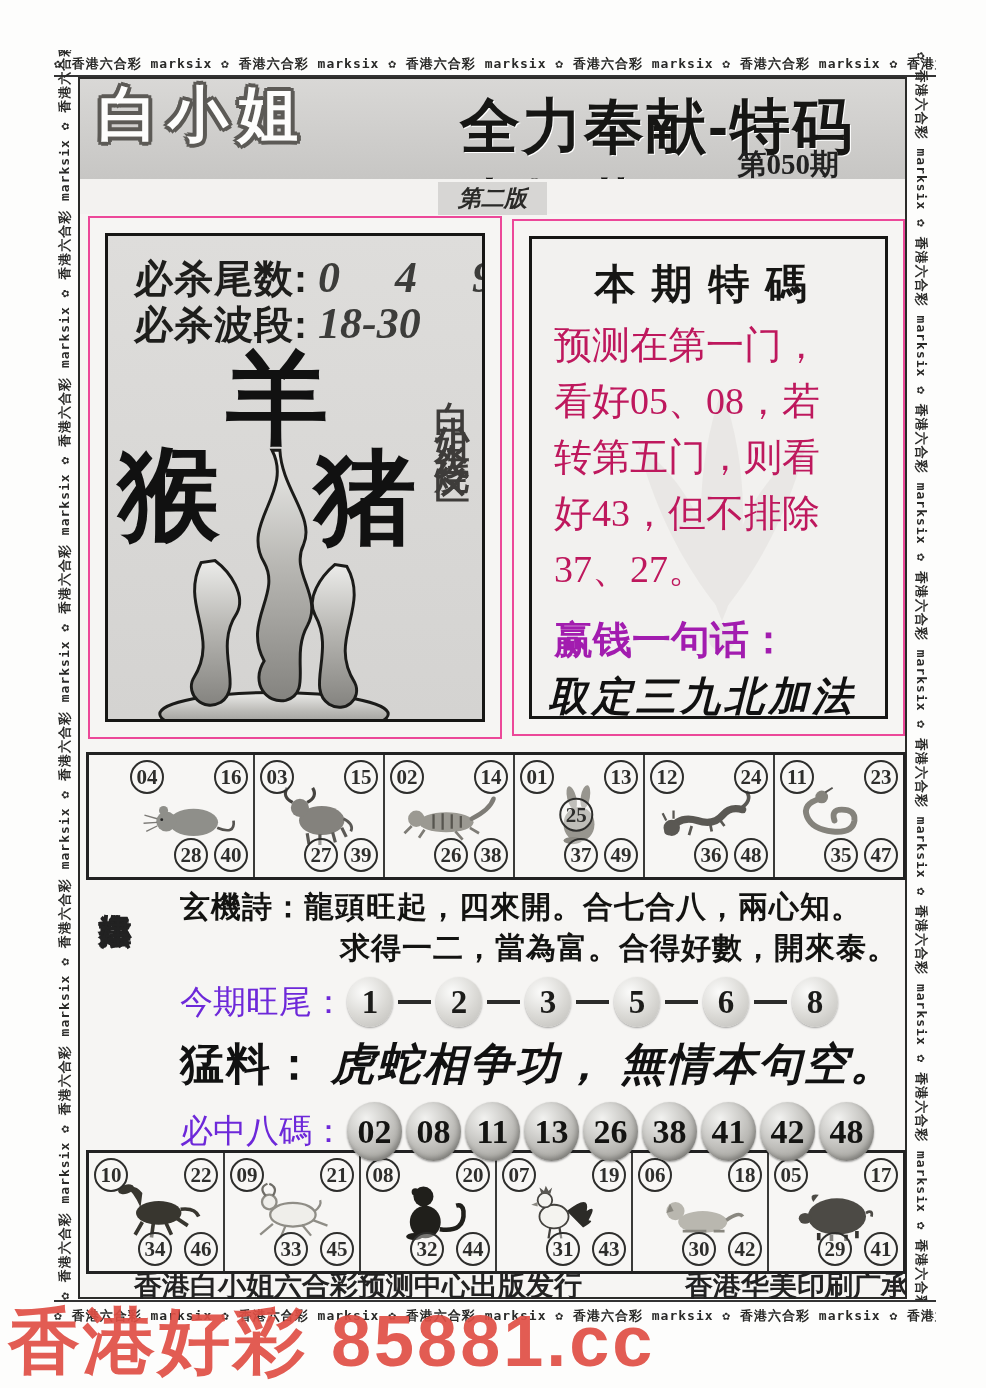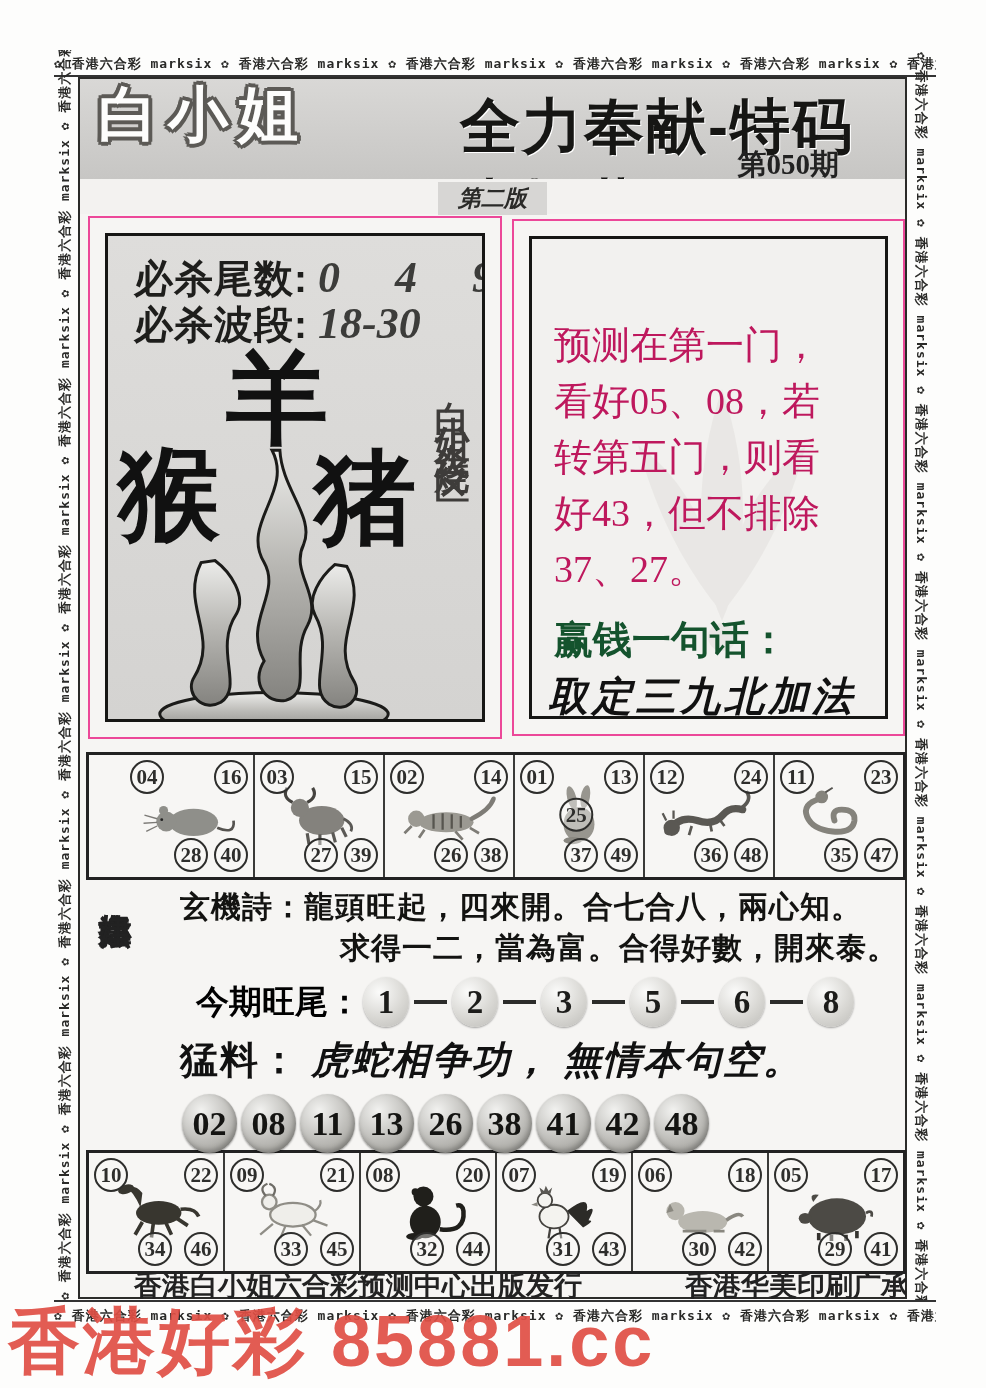--- a/index.html
+++ b/index.html
@@ -57,21 +57,21 @@
                   color:#3e3c3a; letter-spacing:14px; z-index:4; }
 
   
   .spec-title { position:absolute; left:0; right:0; top:18px; text-align:center;
                 font-family:"Liberation Serif","DejaVu Serif",serif; font-weight:bold;
                 font-size:41px; letter-spacing:16px; color:#161614; z-index:2; }
   .spec-body { position:absolute; left:22px; top:78px; width:352px; z-index:2;
                font-family:"Liberation Serif","DejaVu Serif",serif; font-size:38px;
                line-height:56px; color:#be185d; }
   .phrase-label { position:absolute; left:22px; top:374px; font-size:39px; font-weight:bold;
-                  font-family:"Liberation Serif",serif; color:#14532d; z-index:2; }
+                  font-family:"Liberation Serif",serif; color:#a21caf; z-index:2; }
   .phrase { position:absolute; left:16px; top:430px; font-size:40px; font-weight:bold; font-style:italic;
             font-family:"Liberation Serif",serif; letter-spacing:4px; color:#111; z-index:2; }
   .bg-flower { position:absolute; left:70px; top:120px; z-index:1; opacity:.6; }
 
   
   .zgrid { position:absolute; left:86px; width:820px; display:flex;
            border:3px solid #222; background:#f7f6f4; }
   .zgrid-top { top:752px; height:128px;padding-left:36px; }
   .zgrid-bottom { top:1150px; height:124px; }
   .zcell { position:relative; flex:1 1 0; border-right:2px solid #3a3a38; }
@@ -88,29 +88,29 @@
   .tips { position:absolute; left:88px; top:886px; width:818px; height:258px; }
   .guide-caption { position:absolute; left:4px; top:2px; height:254px;
                    writing-mode:vertical-rl; text-orientation:upright;
                    font-family:"Liberation Serif",serif; font-weight:bold; font-size:33px; color:#222; }
   .tips-content { margin-left:92px; }
   .poem { font-size:30px; font-weight:bold; color:#131311; line-height:41px; letter-spacing:1px; }
   .poem-label { font-weight:bold; }
   .poem-l2 { margin-left:160px; }
   .row { display:flex; align-items:center; }
   .row-tails { margin-top:9px; }
-  .row-label { font-size:33px; font-weight:bold; color:#000000; white-space:nowrap;margin-left:16px; }
+  .row-label { font-size:33px; font-weight:normal; color:#6d28d9; white-space:nowrap; }
   .tball { width:46px; height:50px; border-radius:50%; margin:0 2px;
            background:radial-gradient(circle at 35% 30%, #fbfbfa, #d9d8d4 55%, #bdbcb8);
            box-shadow:0 1px 2px rgba(0,0,0,.35);
            font-family:"Liberation Serif",serif; font-size:33px; font-weight:bold; color:#1c1c1a;
            display:flex; align-items:center; justify-content:center; }
   .tdash { width:33px; height:4px; background:#2c2c2a; margin:0 3px; }
   .row-hot { margin-top:8px; font-family:"Liberation Serif",serif; font-weight:bold; font-style:italic;
-             font-size:38px; color:#111; letter-spacing:2px; white-space:nowrap; }
+             font-size:44px; color:#111; letter-spacing:2px; white-space:nowrap; }
   .row-codes { margin-top:8px; }
   .cball { width:55px; height:59px; border-radius:50%; margin:0 2px;
            background:radial-gradient(circle at 35% 28%, #f2f2f0, #bdbcb8 55%, #96958f);
            box-shadow:inset -2px -3px 5px rgba(0,0,0,.25), 0 1px 2px rgba(0,0,0,.4);
            font-family:"Liberation Serif",serif; font-size:34px; font-weight:bold; color:#141412;
            display:flex; align-items:center; justify-content:center; }
 
   
   .footer { position:absolute; left:88px; top:1274px; width:818px; height:25px; overflow:hidden; z-index:5;
             font-family:"Liberation Serif",serif; font-weight:bold; font-size:28px; color:#222; white-space:nowrap; }
@@ -171,20 +171,21 @@
 <div class="dbox spec-box">
   <div class="dbox-in">
     <svg class="bg-flower" width="240" height="300" viewBox="0 0 240 300">
       <g fill="#e4e2df">
         <path d="M120 30 C92 110 92 200 120 262 C148 200 148 110 120 30 Z"></path>
         <path d="M36 86 C58 170 94 222 120 254 C114 186 92 128 36 86 Z"></path>
         <path d="M204 86 C182 170 146 222 120 254 C126 186 148 128 204 86 Z"></path>
         <circle cx="120" cy="278" r="14"></circle>
       </g>
     </svg>
+    <div class="spec-title">本期特碼</div>
     <div class="spec-body">
       <div>预测在第一门，</div>
       <div>看好05、08，若</div>
       <div>转第五门，则看</div>
       <div>好43，但不排除</div>
       <div>37、27。</div>
     </div>
     <div class="phrase-label">赢钱一句话：</div>
     <div class="phrase">取定三九北加法</div>
   </div>
@@ -374,20 +375,21 @@
           <span class="tball">6</span>
           <span class="tdash"></span>
           <span class="tball">8</span>
         </span>
     </div>
     <div class="row-hot">
       <span style="font-style:normal;">猛料：</span>
       <span>虎蛇相争功， 無情本句空。</span>
     </div>
     <div class="row row-codes">
+      <span class="row-label">必中八碼：</span>
       <span id="codes-row" class="row">
           <span class="cball">02</span>
           <span class="cball">08</span>
           <span class="cball">11</span>
           <span class="cball">13</span>
           <span class="cball">26</span>
           <span class="cball">38</span>
           <span class="cball">41</span>
           <span class="cball">42</span>
           <span class="cball">48</span>

